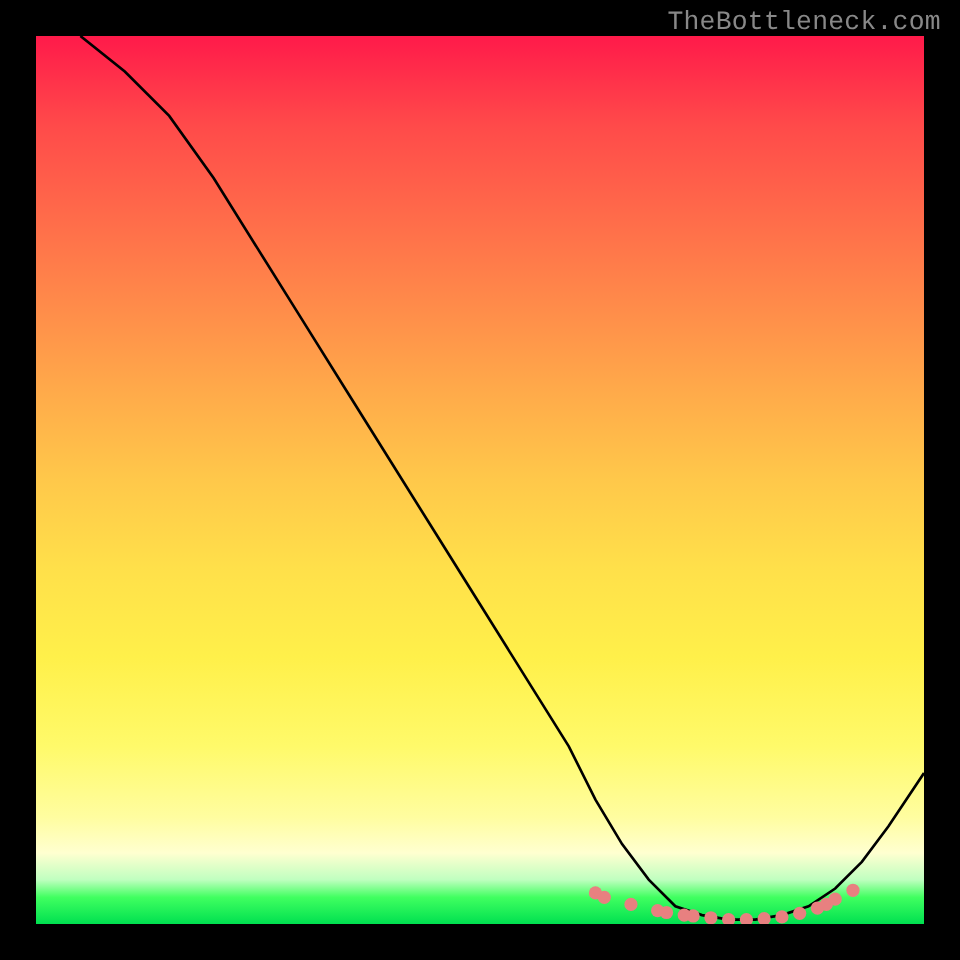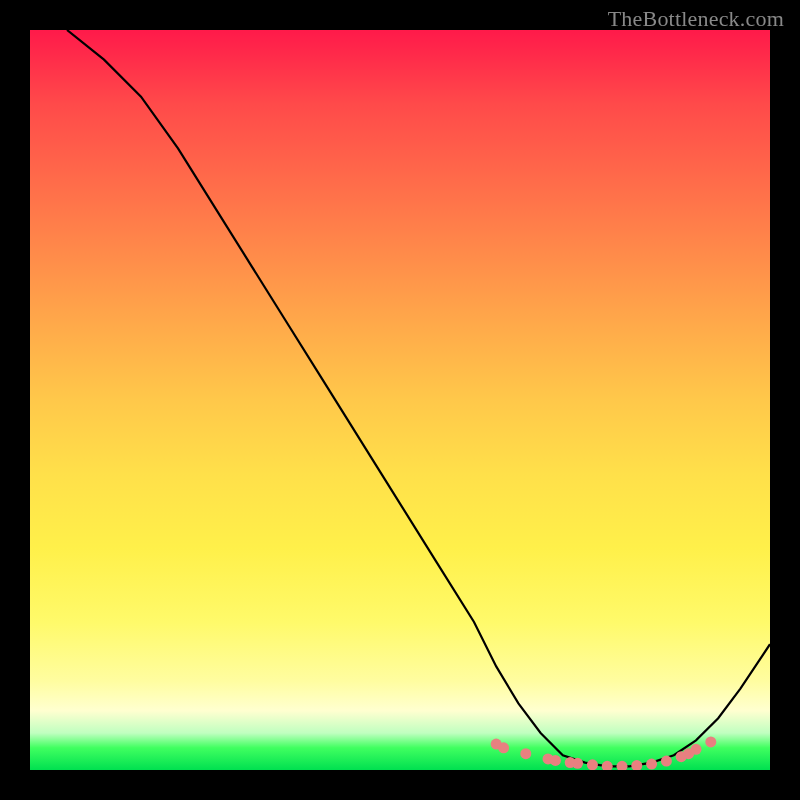--- a/index.html
+++ b/index.html
@@ -35,21 +35,21 @@
     top: 0;
     width: 100%;
     height: 100%;
   }
   
   .watermark {
     position: absolute;
     right: 16px;
     top: 6px;
     color: #888;
-    font-family: Liberation Serif, serif;
+    font-family: Liberation Mono, monospace;
     font-size: 22px;
     letter-spacing: 0.2px;
   }
 </style>
 </head>
 <body>
 
 <div class="plot-area">
   <svg class="curve-svg" viewBox="0 0 740 740" preserveAspectRatio="none">
     <g>

